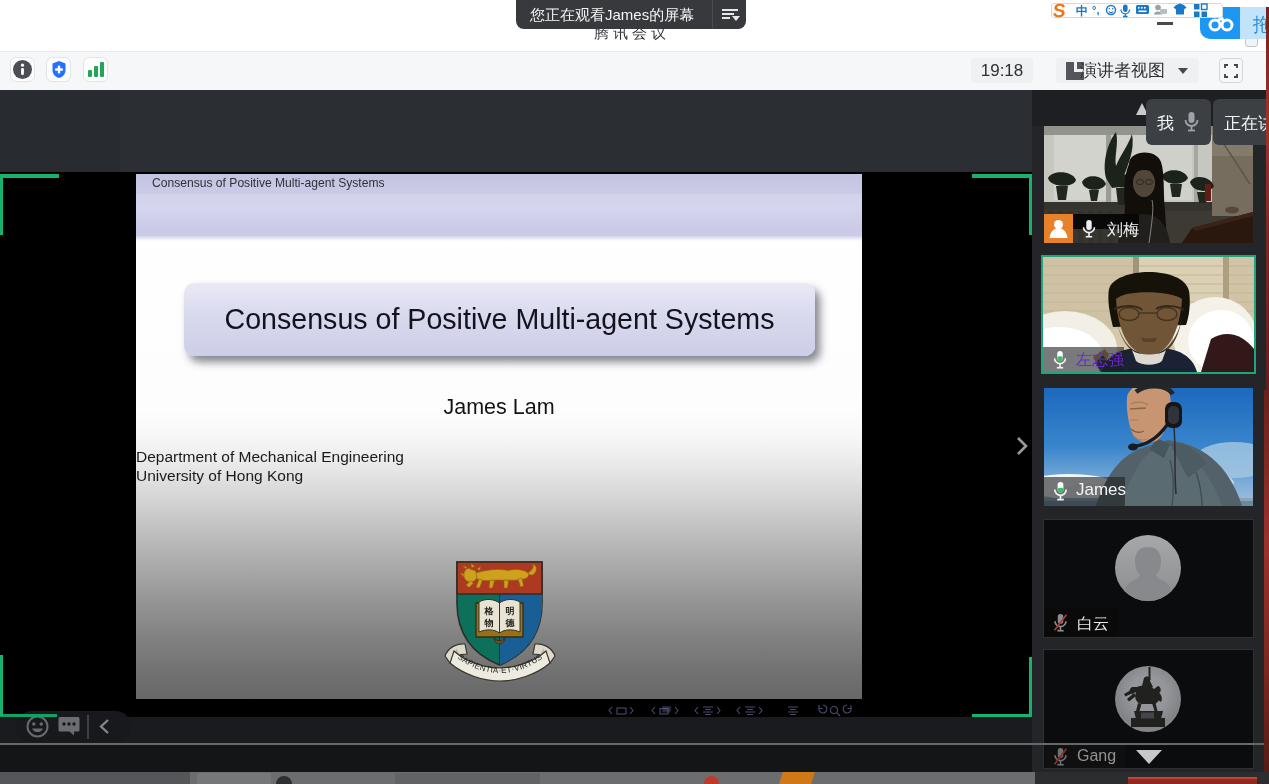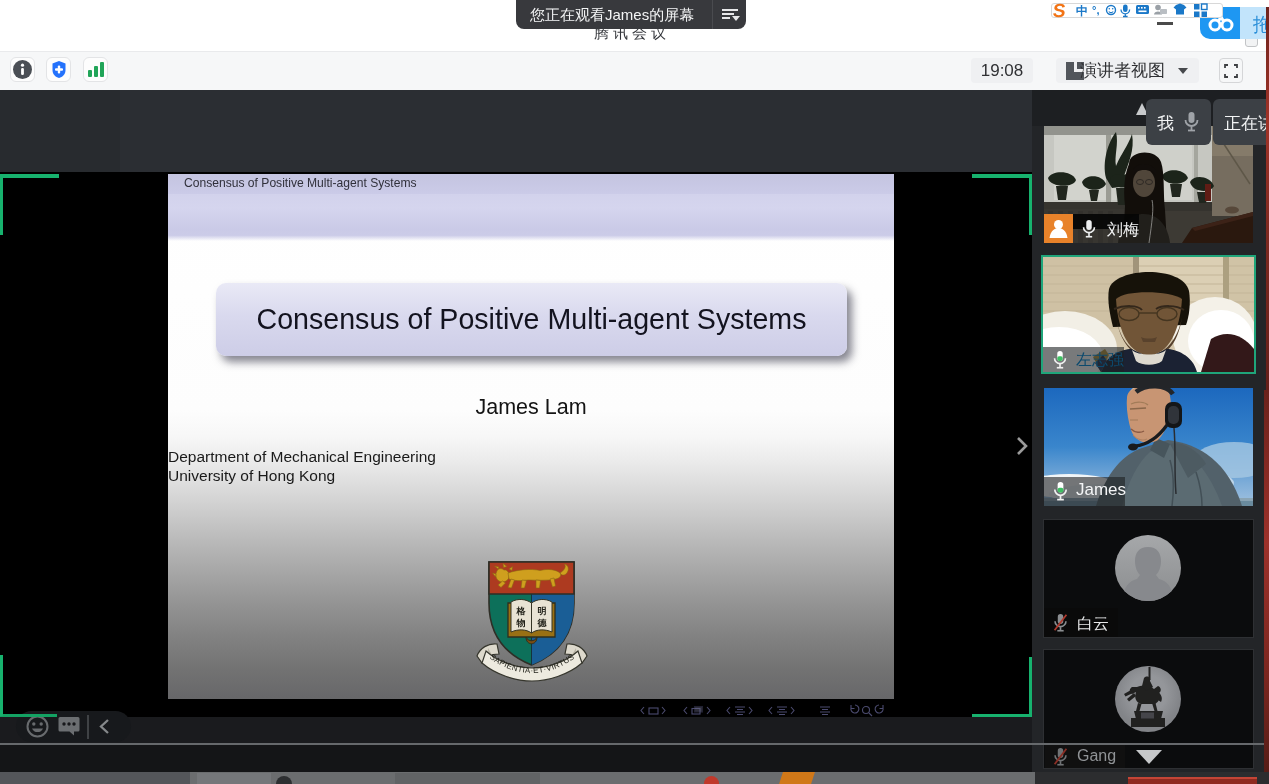--- a/index.html
+++ b/index.html
@@ -87,21 +87,21 @@
       <rect x="7.8" y="5.5" width="2.4" height="8" fill="#fff" rx="1"></rect>
       <rect x="5" y="8.3" width="8" height="2.4" fill="#fff" rx="1"></rect>
     </svg>
   </div>
   <div class="abs" style="left:83px;top:57px;width:25px;height:25px;background:#fdfdfd;border:1px solid #e3e4e6;border-radius:6px;box-sizing:border-box;">
     <div class="abs" style="left:4px;top:12px;width:4px;height:7px;background:#21a558;border-radius:1px;"></div>
     <div class="abs" style="left:10px;top:8px;width:4px;height:11px;background:#21a558;border-radius:1px;"></div>
     <div class="abs" style="left:16px;top:4px;width:4px;height:15px;background:#21a558;border-radius:1px;"></div>
   </div>
 
-  <div class="abs" style="left:971px;top:58px;width:62px;height:25px;background:#eff0f2;border-radius:4px;text-align:center;line-height:25px;font-size:17px;color:#2f3033;">19:08</div>
+  <div class="abs" style="left:971px;top:58px;width:62px;height:25px;background:#eff0f2;border-radius:4px;text-align:center;line-height:25px;font-size:17px;color:#2f3033;">19:18</div>
   <div class="abs" style="left:1056px;top:58px;width:143px;height:25px;background:#eff0f2;border-radius:4px;">
     <div class="abs" style="left:10px;top:4px;width:18px;height:18px;">
       <div class="abs" style="left:0;top:0;width:8px;height:18px;background:#52565c;"></div>
       <div class="abs" style="left:0;top:10px;width:18px;height:8px;background:#52565c;"></div>
       <div class="abs" style="left:11px;top:0;width:7px;height:7px;background:#52565c;"></div>
     </div>
     <div class="abs" style="left:24px;top:0;height:25px;line-height:25px;font-size:17px;color:#2f3033;">演讲者视图</div>
     <div class="abs" style="left:122px;top:10px;width:0;height:0;border-left:5px solid transparent;border-right:5px solid transparent;border-top:6px solid #46484c;"></div>
   </div>
   <div class="abs" style="left:1219px;top:58px;width:24px;height:25px;border:1px solid #d5d6d8;border-radius:4px;box-sizing:border-box;">
@@ -122,21 +122,21 @@
   <div class="abs" style="left:1029px;top:174px;width:3px;height:61px;background:#17b26e;z-index:9;"></div>
   <div class="abs" style="left:0;top:714px;width:57px;height:2.5px;background:#13a263;z-index:9;"></div>
   <div class="abs" style="left:0;top:655px;width:3px;height:61px;background:#17b26e;z-index:9;"></div>
   <div class="abs" style="left:972px;top:714px;width:60px;height:3px;background:#17b26e;z-index:9;"></div>
   <div class="abs" style="left:1029px;top:657px;width:3px;height:60px;background:#17b26e;z-index:9;"></div>
 
   <svg class="abs" style="left:1015px;top:436px;z-index:7;" width="14" height="20" viewBox="0 0 14 20">
     <path d="M3 2 L11 10 L3 18" fill="none" stroke="#9a9a9a" stroke-width="2.6"></path>
   </svg>
 
-  <div id="slide" class="abs" style="left:168px;top:174px;width:726px;height:525px;background:
+  <div id="slide" class="abs" style="left:136px;top:174px;width:726px;height:525px;background:
       linear-gradient(180deg,#ffffff 0%,#fdfdfd 45%,#f7f7f7 50%,#eaeaea 55%,#d4d4d4 62%,#b9b9b9 70%,#a9a9a9 75%,#939393 82%,#828282 88%,#737373 94%,#676769 100%);">
 
     <div class="abs" style="left:0;top:0;width:726px;height:20px;background:linear-gradient(180deg,#c4c4e0,#cbcbe8);">
       <div class="abs" style="left:16px;top:1.5px;font-size:12.1px;color:#30303a;">Consensus of Positive Multi-agent Systems</div>
       <div class="abs" style="right:17px;top:1.5px;font-size:12.1px;color:#30303a;margin-top:40px;">1 / 34</div>
     </div>
     <div class="abs" style="left:0;top:20px;width:726px;height:47px;background:linear-gradient(180deg,#d2d2ec 0%,#d5d5ee 30%,#cacae7 75%,#cccce8 88%,rgba(255,255,255,0) 100%);"></div>
 
     <div class="abs" style="left:48px;top:109px;width:631px;height:73px;border-radius:10px;
          background:linear-gradient(180deg,#e9e9f6 0%,#d9d9ee 45%,#cdcde7 100%);
@@ -349,21 +349,21 @@
       <path d="M58 115 L64 104 L60 98 L52 106 Z" fill="#273050"></path>
     </svg>
     <div class="abs" style="left:0;top:90px;width:81px;height:25px;background:rgba(30,33,35,0.6);">
       <svg class="abs" style="left:10px;top:3px;" width="14" height="20" viewBox="0 0 15 22">
         <rect x="4.5" y="1" width="6" height="11" rx="3" fill="#ffffff"></rect>
         <rect x="4.5" y="7" width="6" height="5" rx="2" fill="#3fbf63"></rect>
         <path d="M1.5 9 a6 6 0 0 0 12 0" fill="none" stroke="#f0f0f0" stroke-width="1.8"></path>
         <line x1="7.5" y1="15.5" x2="7.5" y2="19" stroke="#f0f0f0" stroke-width="1.8"></line>
         <line x1="4" y1="19.5" x2="11" y2="19.5" stroke="#f0f0f0" stroke-width="1.8"></line>
       </svg>
-      <div class="abs" style="left:33px;top:3px;font-size:16px;color:#0c4a6e;">左志强</div>
+      <div class="abs" style="left:33px;top:3px;font-size:16px;color:#6d28d9;">左志强</div>
     </div>
   </div>
 
   <div class="abs" style="left:1044px;top:388px;width:209px;height:118px;background:#3a83c4;overflow:hidden;">
     <svg width="209" height="118" viewBox="0 0 209 118">
       <defs>
         <linearGradient id="sky" x1="0" y1="0" x2="0" y2="1">
           <stop offset="0" stop-color="#1c68be"></stop>
             <stop offset="0.5" stop-color="#3a86cc"></stop>
             <stop offset="0.8" stop-color="#7cacd8"></stop>

